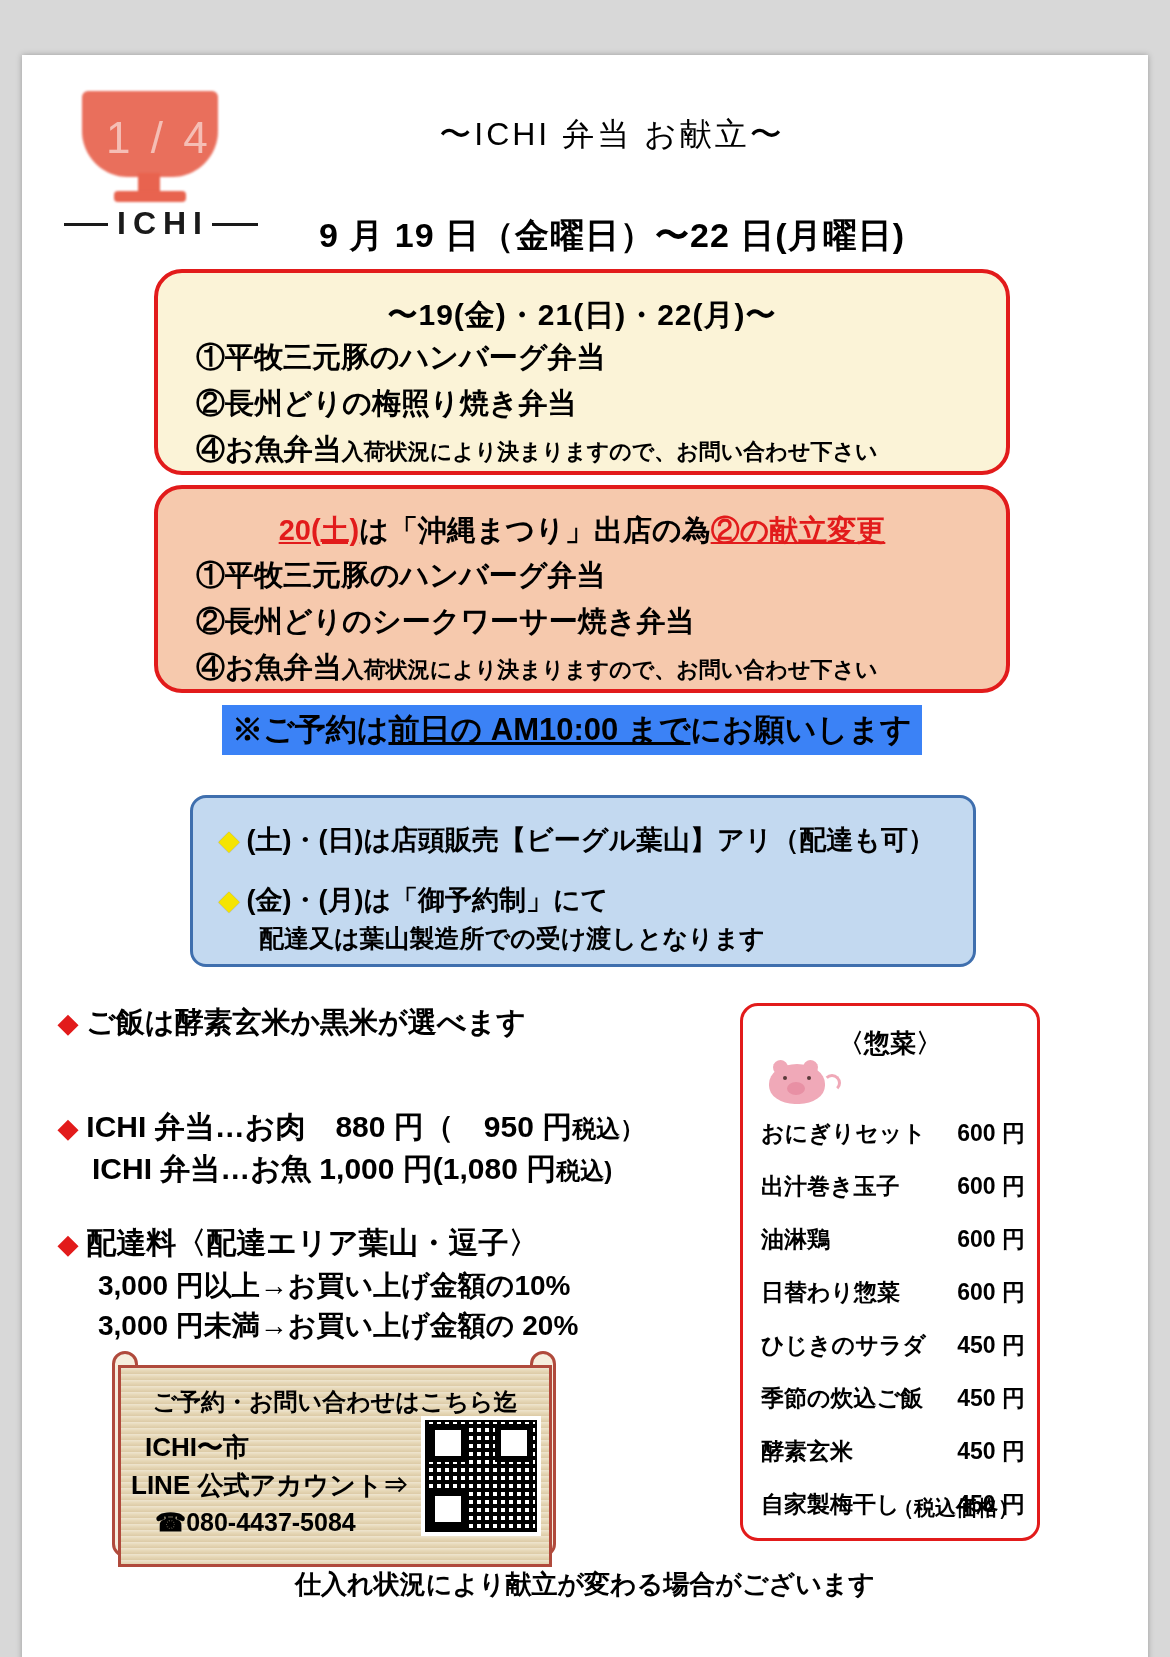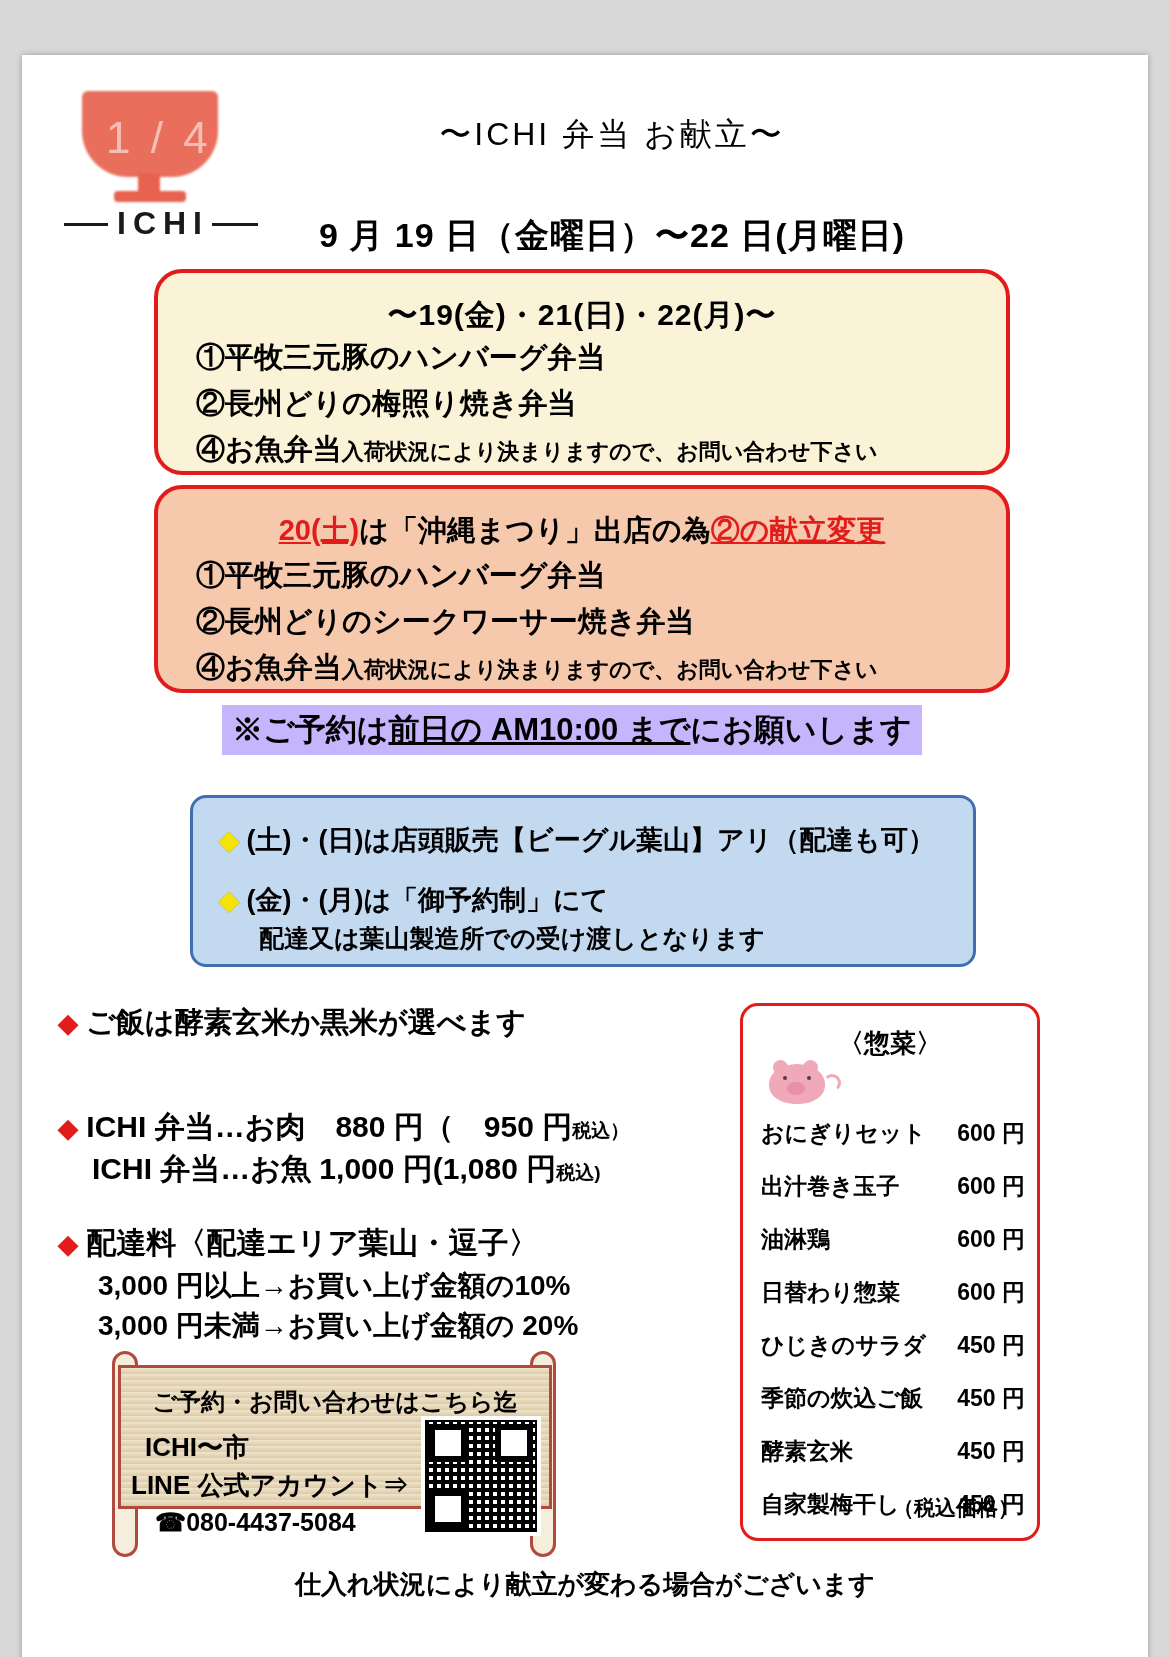--- a/index.html
+++ b/index.html
@@ -165,21 +165,21 @@
   .box-b .l2 { position: absolute; left: 38px; top: 118px; }
   .box-b .l3 { position: absolute; left: 38px; top: 164px; }
   .small-inline { font-size: 22px; font-weight: bold; }
 
   
   .note-highlight {
     position: absolute;
     left: 200px;
     top: 650px;
     padding: 4px 10px;
-    background: #c4b5fd;
+    background: #3b82f6;
     font-size: 31px;
     font-weight: bold;
     color: #000;
   }
   .note-highlight .ul { text-decoration: underline; }
 
   
   .box-blue {
     position: absolute;
     left: 168px;
@@ -207,29 +207,29 @@
     font-weight: bold;
     color: #000;
   }
   .i1 { left: 36px; top: 948px; font-size: 29px; }
   .i2 { left: 76px; top: 992px; font-size: 28px; }
   .i3 { left: 36px; top: 1052px; font-size: 30px; }
   .i4 { left: 70px; top: 1094px; font-size: 30px; }
   .i5 { left: 36px; top: 1168px; font-size: 30px; }
   .i6 { left: 76px; top: 1212px; font-size: 28px; }
   .i7 { left: 76px; top: 1252px; font-size: 28px; }
-  .sub-sm { font-size: 19px; }
+  .sub-sm { font-size: 24px; }
 
   
   .scroll {
     position: absolute;
     left: 96px;
     top: 1310px;
     width: 434px;
-    height: 144px;
+    height: 202px;
     background: #e6d7b6;
     background-image: repeating-linear-gradient(180deg, rgba(255,255,255,0.35) 0px, rgba(255,255,255,0.0) 3px, rgba(190,165,120,0.25) 6px);
     border: 3px solid #b04a3c;
     box-sizing: border-box;
     padding-left: 28px;
   }
   .scroll-cap-l, .scroll-cap-r {
     position: absolute;
     top: 1296px;
     width: 26px;

